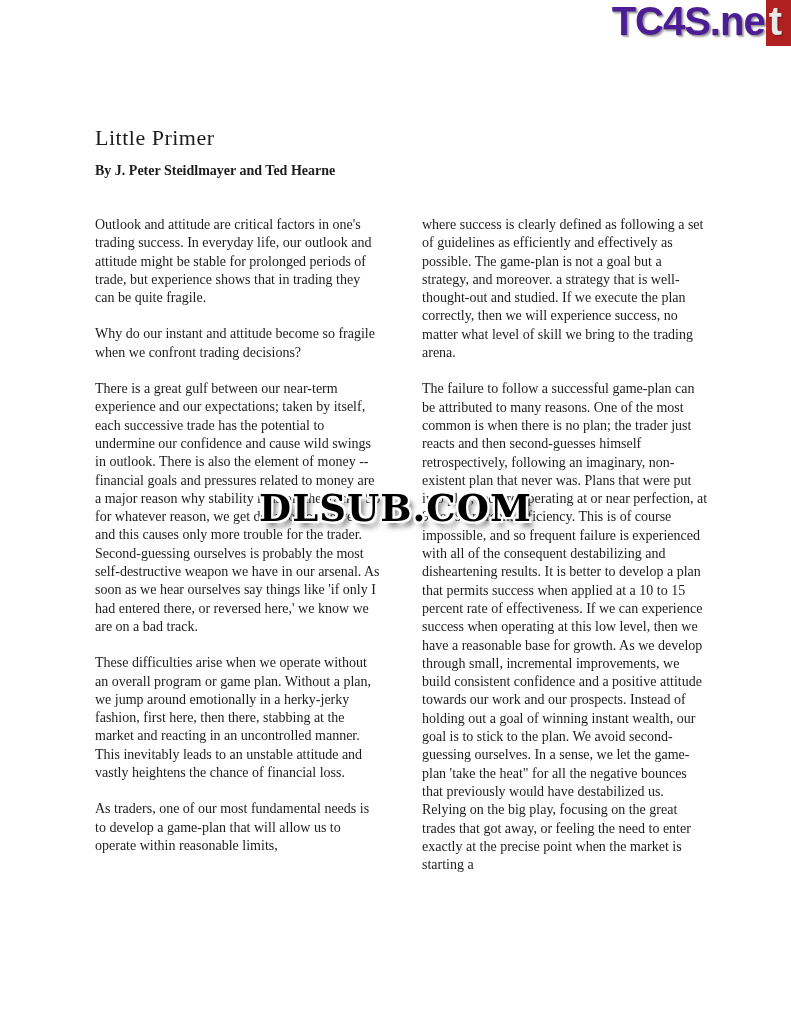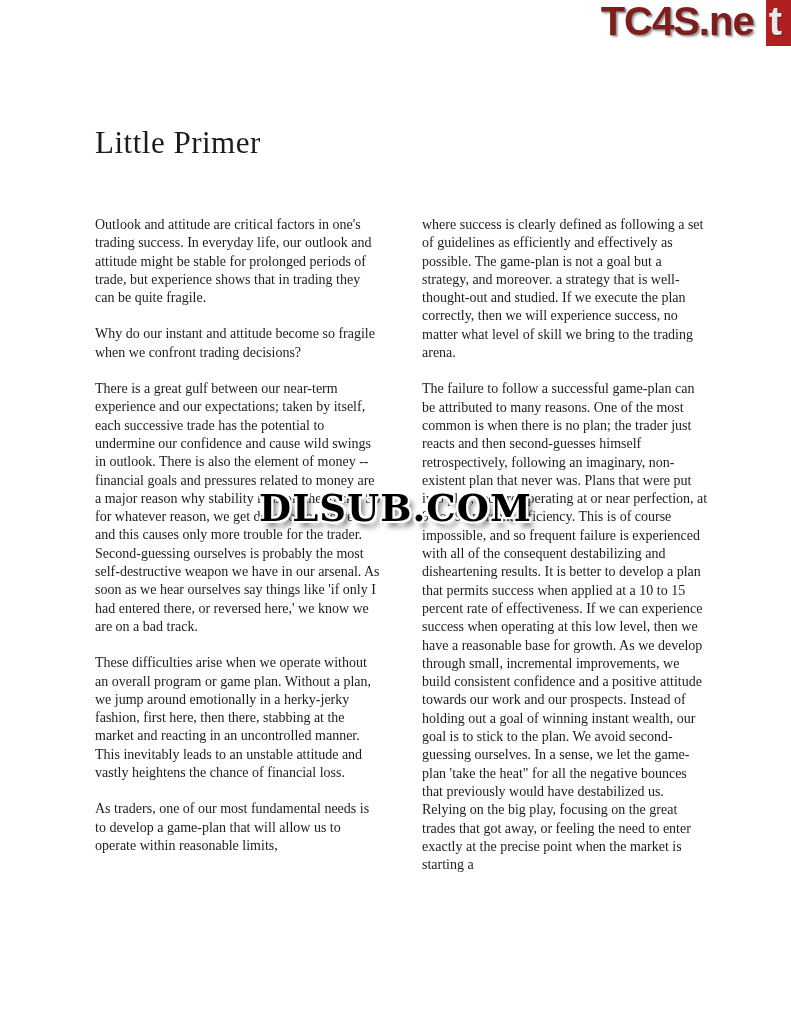--- a/index.html
+++ b/index.html
@@ -25,39 +25,39 @@
     display: flex;
     align-items: flex-start;
     font-family: "Liberation Sans", sans-serif;
     font-weight: 700;
     font-size: 40px;
     letter-spacing: -1px;
     line-height: 42px;
     user-select: none;
   }
   .top-logo .logo-main {
-    color: #7f1d1d;
+    color: #4c1d95;
     text-shadow: 1px 1px 0 #9a9a9a, 2px 2px 2px rgba(0,0,0,0.35);
-    padding-right: 12px;
+    padding-right: 1px;
   }
   .top-logo .logo-accent {
     display: inline-block;
     background: #b02020;
     color: #e9e9e9;
     padding: 0 10px 4px 3px;
     text-shadow: 1px 1px 1px rgba(0,0,0,0.4);
   }
 
   
   .title {
     position: absolute;
     left: 95px;
     top: 125px;
     margin: 0;
-    font-size: 31px;
+    font-size: 22px;
     font-weight: 400;
     letter-spacing: 0.5px;
   }
   .byline {
     position: absolute;
     left: 95px;
     top: 163px;
     font-size: 14px;
     font-weight: 700;
   }
@@ -128,20 +128,21 @@
 
 <div class="page">
 
   <div class="top-logo">
     <span class="logo-main">TC4S.ne</span>
     <span class="logo-accent">t</span>
   </div>
 
   <h1 class="title">Little Primer</h1>
 
+  <div class="byline">By J. Peter Steidlmayer and Ted Hearne</div>
 
   <div class="columns">
     <div class="col">
       <p>Outlook and attitude are critical factors in one's trading success.  In everyday life, our outlook and attitude might be stable for prolonged periods of trade, but experience shows that in trading they can be quite fragile.</p>
       <p>Why do our instant and attitude become so fragile when we confront trading decisions?</p>
       <p>There is a great gulf between our near-term experience and our expectations; taken by itself, each successive trade has the potential to undermine our confidence and cause wild swings in outlook.  There is also the element of money -- financial goals and pressures related to money are a major reason why stability runs off the tracks.  So for whatever reason, we get down on ourselves, and this causes only more trouble for the trader.  Second-guessing ourselves is probably the most self-destructive weapon we have in our arsenal.  As soon as we hear ourselves say things like 'if only I had entered there, or reversed here,' we know we are on a bad track.</p>
       <p>These difficulties arise when we operate without an overall program or game plan.  Without a plan, we jump around emotionally in a herky-jerky fashion, first here, then there, stabbing at the market and reacting in an uncontrolled manner.  This inevitably leads to an unstable attitude and vastly heightens the chance of financial loss.</p>
       <p>As traders, one of our most fundamental needs is to develop a game-plan that will allow us to operate within reasonable limits,</p>
     </div>
     <div class="col">

